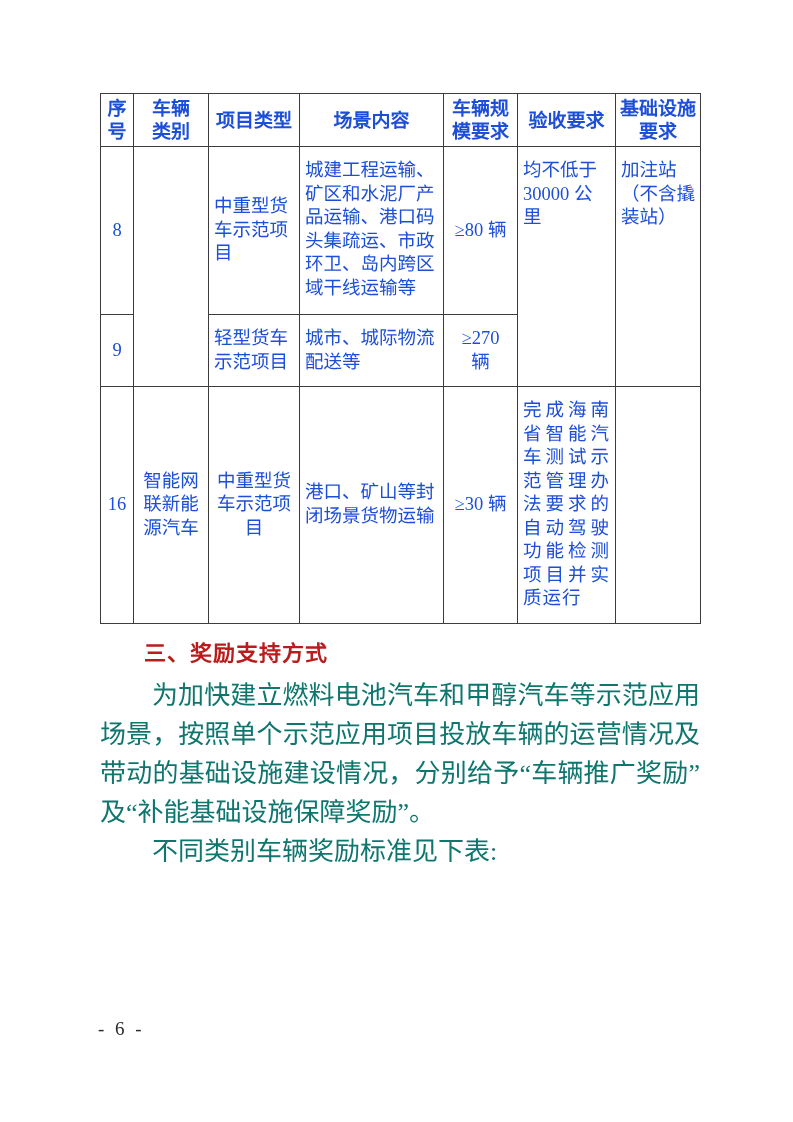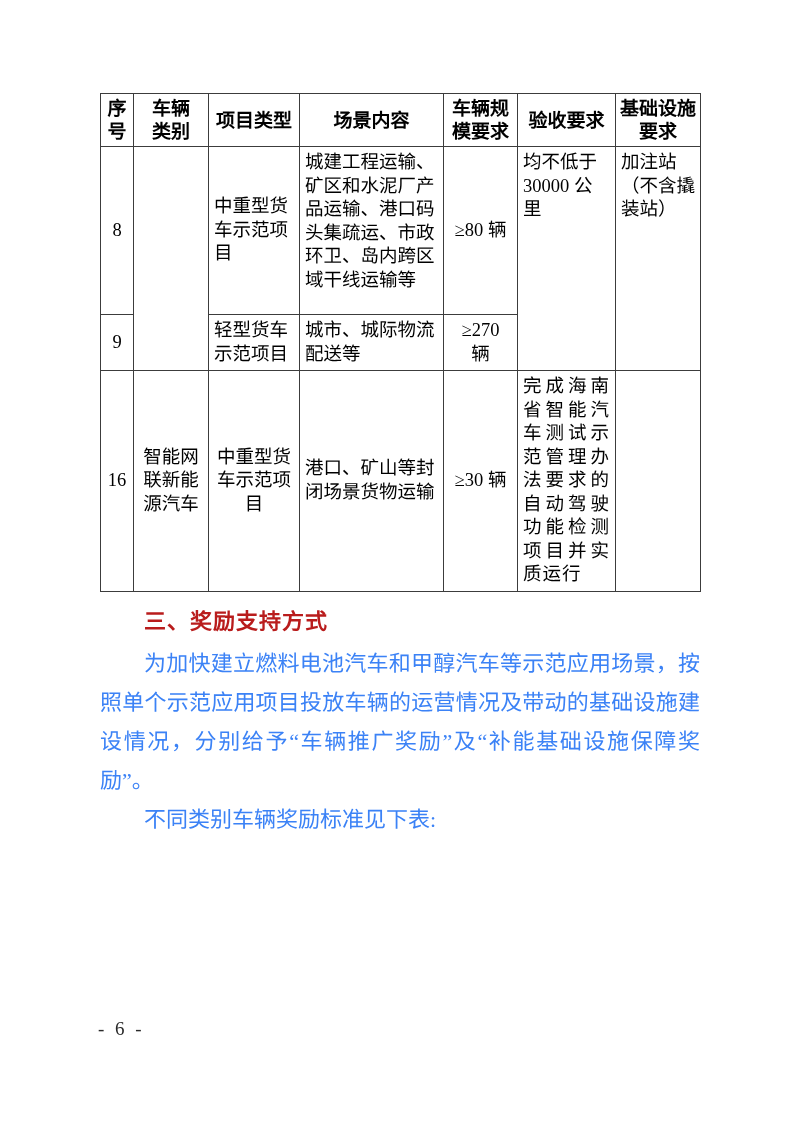--- a/index.html
+++ b/index.html
@@ -18,25 +18,25 @@
     width:600px;
   }
 
   
   table.doc-table {
     border-collapse:collapse;
     table-layout:fixed;
     width:600px;
     font-size:18.5px;
     line-height:23.5px;
-    color:#000000;
+    color:#1d4ed8;
   }
   table.doc-table th, table.doc-table td {
     border:1.6px solid #3c3c3c;
-    padding:4px 5px;
+    padding:12px 5px;
     overflow:hidden;
     word-break:break-all;
   }
   table.doc-table thead th {
     font-weight:bold;
     text-align:center;
     vertical-align:middle;
     height:48px;
     font-size:19px;
     line-height:23px;
@@ -63,25 +63,25 @@
     margin:15px 0 0 44px;
     font-family:"Liberation Sans","DejaVu Sans",sans-serif;
     font-size:22px;
     font-weight:bold;
     color:#b91c1c;
     letter-spacing:1px;
     line-height:30px;
   }
   .body-para {
     margin:0;
-    font-size:22px;
+    font-size:26px;
     line-height:39px;
     text-align:justify;
     text-indent:2em;
-    color:#3b82f6;
+    color:#0f766e;
   }
   .body-para.first { margin-top:7px; }
   .sub-heading {
     margin:0;
     font-size:21px;
     line-height:39px;
     font-weight:bold;
     text-indent:2em;
     color:#1e1e1e;
   }

